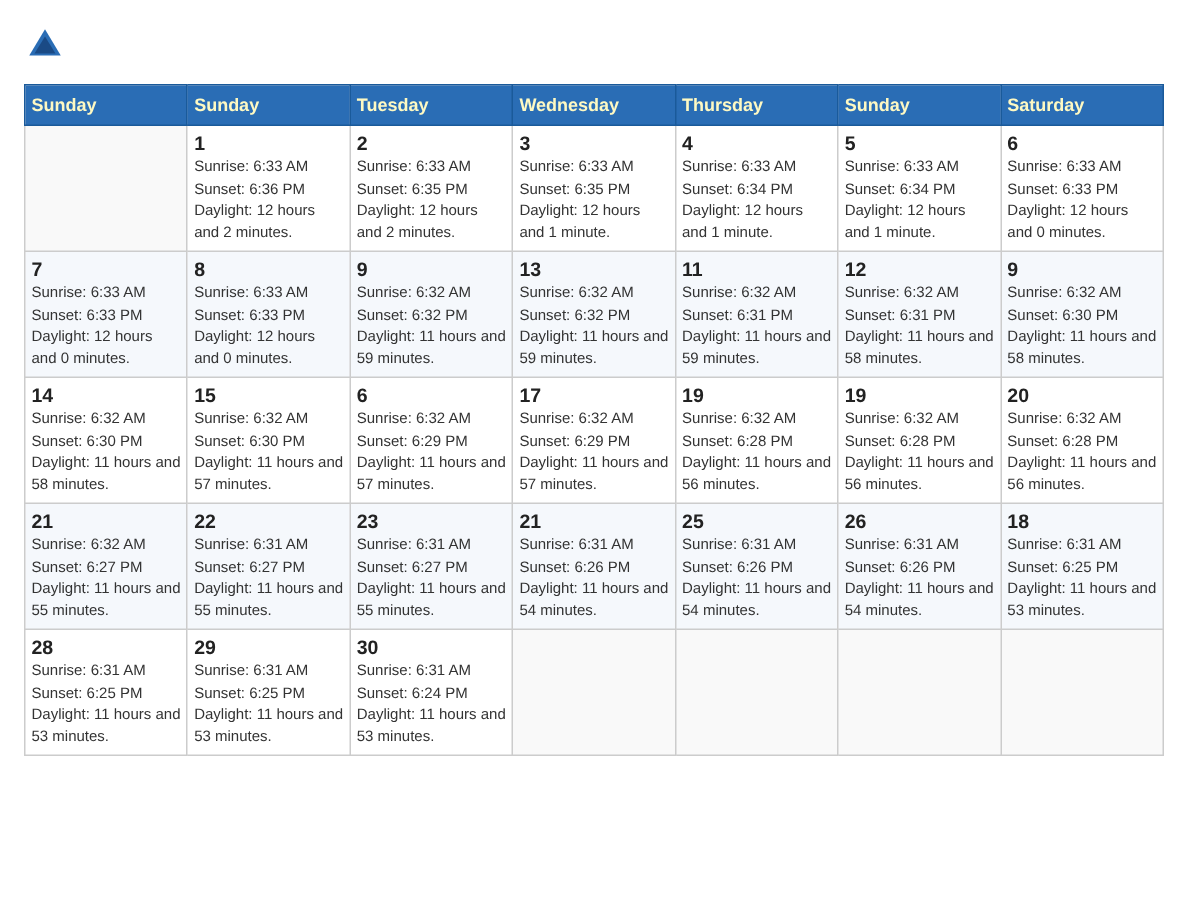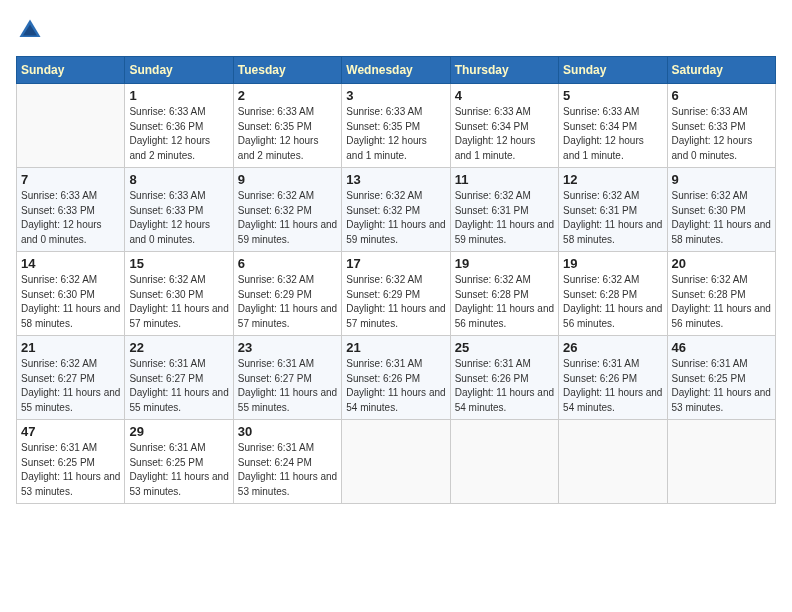--- a/index.html
+++ b/index.html
@@ -234,27 +234,27 @@
         </td>
         <td>
           <span class="day-num">25</span>
           <div class="day-info">Sunrise: 6:31 AM<br>Sunset: 6:26 PM<br>Daylight: 11 hours and 54 minutes.</div>
         </td>
         <td>
           <span class="day-num">26</span>
           <div class="day-info">Sunrise: 6:31 AM<br>Sunset: 6:26 PM<br>Daylight: 11 hours and 54 minutes.</div>
         </td>
         <td>
-          <span class="day-num">46</span>
+          <span class="day-num">18</span>
           <div class="day-info">Sunrise: 6:31 AM<br>Sunset: 6:25 PM<br>Daylight: 11 hours and 53 minutes.</div>
         </td>
       </tr>
       <tr>
         <td>
-          <span class="day-num">47</span>
+          <span class="day-num">28</span>
           <div class="day-info">Sunrise: 6:31 AM<br>Sunset: 6:25 PM<br>Daylight: 11 hours and 53 minutes.</div>
         </td>
         <td>
           <span class="day-num">29</span>
           <div class="day-info">Sunrise: 6:31 AM<br>Sunset: 6:25 PM<br>Daylight: 11 hours and 53 minutes.</div>
         </td>
         <td>
           <span class="day-num">30</span>
           <div class="day-info">Sunrise: 6:31 AM<br>Sunset: 6:24 PM<br>Daylight: 11 hours and 53 minutes.</div>
         </td>

